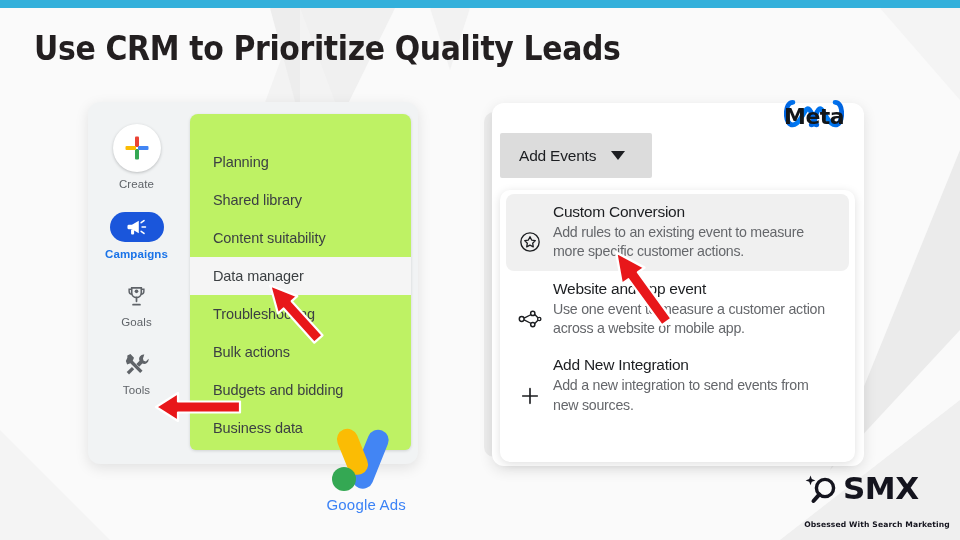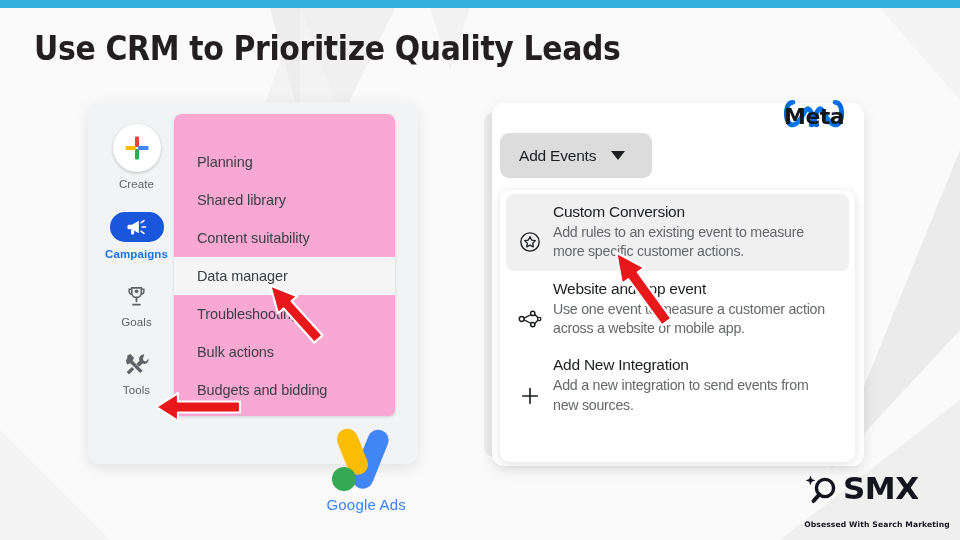--- a/index.html
+++ b/index.html
@@ -48,22 +48,22 @@
     box-shadow: 0 1px 3px rgba(60,64,67,.3);
     display: flex; align-items: center; justify-content: center;
   }
   .camp-pill {
     width: 54px; height: 30px; border-radius: 16px; background: #1a56db;
     display: flex; align-items: center; justify-content: center;
   }
   .plain-ico { width: 46px; height: 28px; display: flex; align-items: center; justify-content: center; }
 
   .gads-menu {
-    position: absolute; left: 86px; top: 12px; width: 221px; height: 302px;
-    background: #f9a8d4; border-radius: 8px 8px 6px 6px;
+    position: absolute; left: 102px; top: 12px; width: 221px; height: 336px;
+    background: #bef264; border-radius: 8px 8px 6px 6px;
     box-shadow: 0 1px 3px rgba(60,64,67,.18);
     overflow: hidden;
   }
   .menu-row {
     height: 38px; display: flex; align-items: center;
     padding-left: 23px; font-size: 14.5px; color: #3c4043;
     letter-spacing: -0.1px; cursor: pointer;
   }
   .menu-row.first { margin-top: 29px; }
   .menu-row.hl { background: #f5f5f5; }
@@ -80,21 +80,21 @@
     position: absolute; left: 492px; top: 103px; width: 372px; height: 363px;
     background: #ffffff; border-radius: 12px;
     box-shadow: 0 4px 14px rgba(0,0,0,0.11);
   }
   .meta-shadow-l {
     position: absolute; left: 484px; top: 112px; width: 16px; height: 345px;
     background: #ececec; border-radius: 10px 0 0 10px;
   }
   .add-events-btn {
     position: absolute; left: 500px; top: 133px; width: 152px; height: 45px;
-    background: #dcdcdc; border-radius: 9px;
+    background: #dcdcdc; border-radius: 2px;
     display: flex; align-items: center; gap: 15px; padding-left: 19px;
     cursor: pointer;
   }
   .add-events-label { font-size: 15.5px; color: #1c1e21; letter-spacing: -.2px; }
   .caret { width: 0; height: 0; border-left: 7px solid transparent; border-right: 7px solid transparent; border-top: 9px solid #1c1e21; }
 
   .meta-dropdown {
     position: absolute; left: 500px; top: 190px; width: 355px; height: 272px;
     background: #ffffff; border-radius: 10px;
     box-shadow: 0 2px 10px rgba(0,0,0,0.13);

